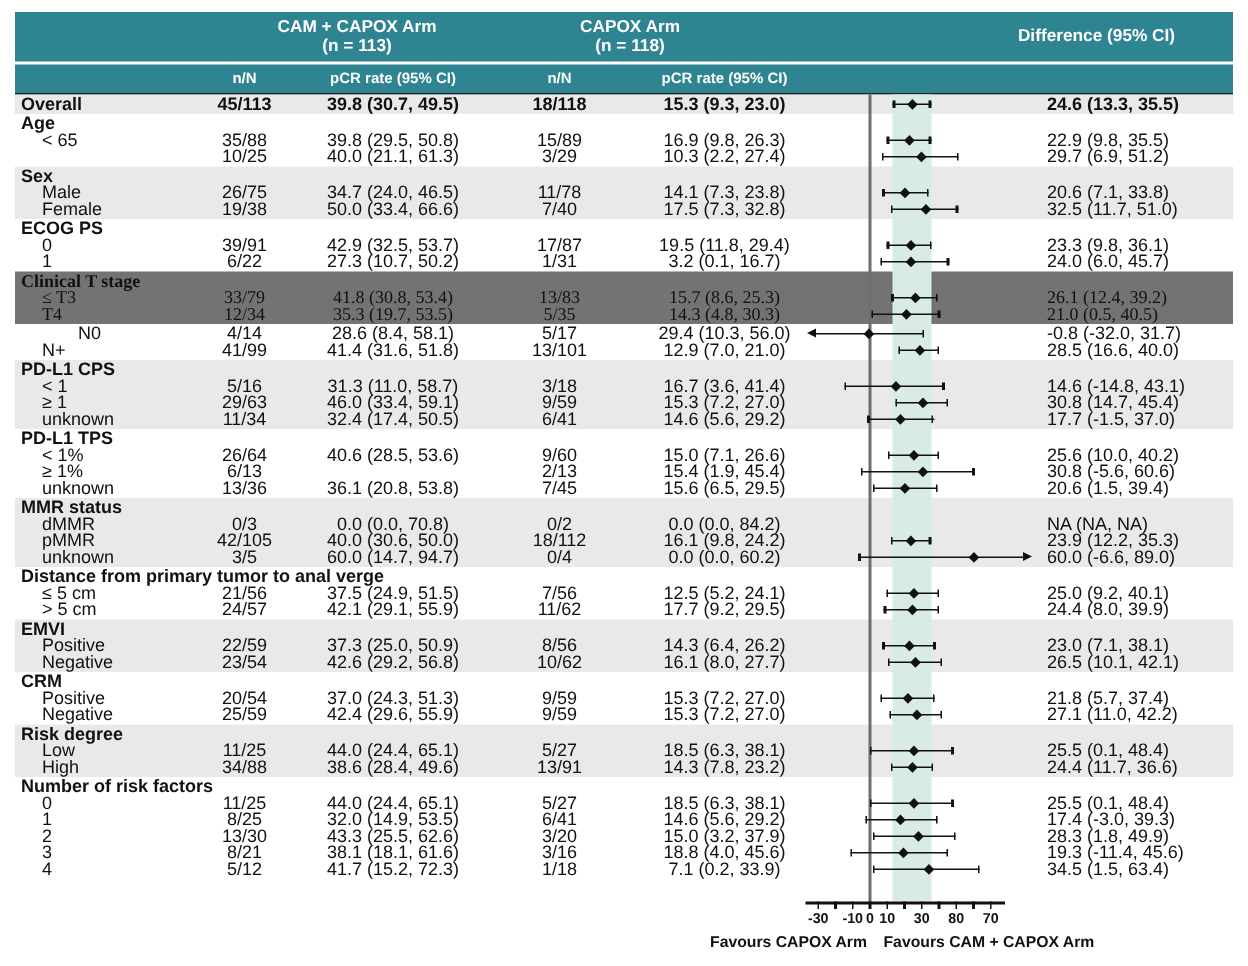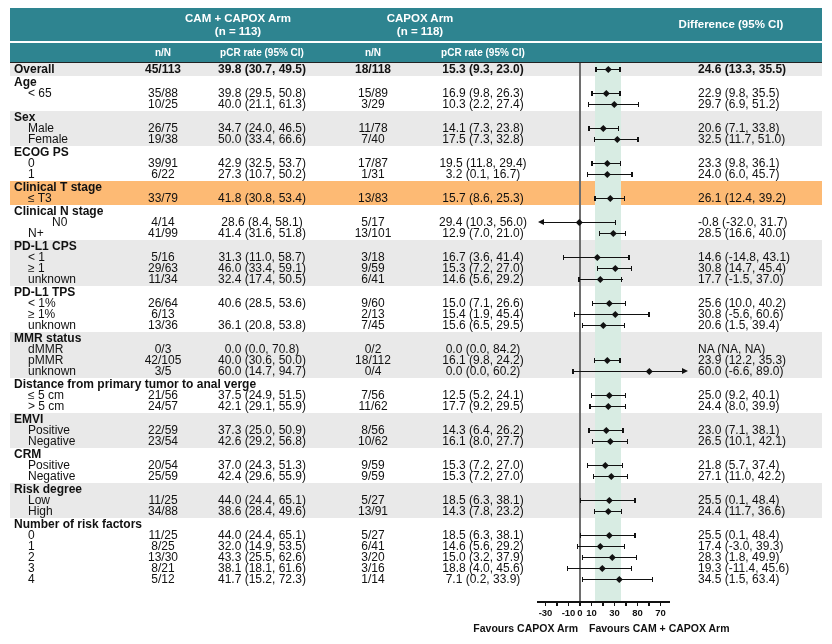--- a/index.html
+++ b/index.html
@@ -152,41 +152,50 @@
           <span style="left: 186px; width: 132px; text-align: center;">27.3 (10.7, 50.2)</span>
           <span style="left: 320px; width: 86px; text-align: center;">1/31</span>
           <span style="left: 407px; width: 132px; text-align: center;">3.2 (0.1, 16.7)</span>
           <span style="left: 688px; width: 124px; text-align: left;">24.0 (6.0, 45.7)</span>
           <div class="mk" style="left: 576.9px; top: 4.8px; width: 45.7px; height: 1.4px;"></div>
           <div class="mk" style="left: 576.9px; top: 2.8px; width: 1.4px; height: 5.4px;"></div>
           <div class="mk" style="left: 621.2px; top: 2.8px; width: 1.4px; height: 5.4px;"></div>
           <div class="mk-diamond" style="left: 595.3px; top: 3.2px; width: 4.6px; height: 4.6px;"></div>
         </div>
       </div>
-      <div class="block" style="background: #fdba74;">
+      <div class="block" style="background: #737373; font-family: Liberation Serif, serif;">
         <div class="row">
           <span class="bold" style="left: 4px;">Clinical T stage</span>
         </div>
         <div class="row">
           <span style="left: 18px;">≤ T3</span>
           <span style="left: 110px; width: 86px; text-align: center;">33/79</span>
           <span style="left: 186px; width: 132px; text-align: center;">41.8 (30.8, 53.4)</span>
           <span style="left: 320px; width: 86px; text-align: center;">13/83</span>
           <span style="left: 407px; width: 132px; text-align: center;">15.7 (8.6, 25.3)</span>
           <span style="left: 688px; width: 124px; text-align: left;">26.1 (12.4, 39.2)</span>
           <div class="mk" style="left: 584.3px; top: 4.8px; width: 30.8px; height: 1.4px;"></div>
           <div class="mk" style="left: 584.3px; top: 2.8px; width: 1.4px; height: 5.4px;"></div>
           <div class="mk" style="left: 613.7px; top: 2.8px; width: 1.4px; height: 5.4px;"></div>
           <div class="mk-diamond" style="left: 597.7px; top: 3.2px; width: 4.6px; height: 4.6px;"></div>
         </div>
-      </div>
-      <div class="block" style="background: rgb(255, 255, 255);">
-        <div class="row">
-          <span class="bold" style="left: 4px;">Clinical N stage</span>
-        </div>
+        <div class="row">
+          <span style="left: 18px;">T4</span>
+          <span style="left: 110px; width: 86px; text-align: center;">12/34</span>
+          <span style="left: 186px; width: 132px; text-align: center;">35.3 (19.7, 53.5)</span>
+          <span style="left: 320px; width: 86px; text-align: center;">5/35</span>
+          <span style="left: 407px; width: 132px; text-align: center;">14.3 (4.8, 30.3)</span>
+          <span style="left: 688px; width: 124px; text-align: left;">21.0 (0.5, 40.5)</span>
+          <div class="mk" style="left: 570.6px; top: 4.8px; width: 46px; height: 1.4px;"></div>
+          <div class="mk" style="left: 570.6px; top: 2.8px; width: 1.4px; height: 5.4px;"></div>
+          <div class="mk" style="left: 615.2px; top: 2.8px; width: 1.4px; height: 5.4px;"></div>
+          <div class="mk-diamond" style="left: 591.9px; top: 3.2px; width: 4.6px; height: 4.6px;"></div>
+        </div>
+      </div>
+      <div class="block" style="background: rgb(255, 255, 255);">
         <div class="row">
           <span style="left: 18px; padding-left: 24px;">N0</span>
           <span style="left: 110px; width: 86px; text-align: center;">4/14</span>
           <span style="left: 186px; width: 132px; text-align: center;">28.6 (8.4, 58.1)</span>
           <span style="left: 320px; width: 86px; text-align: center;">5/17</span>
           <span style="left: 407px; width: 132px; text-align: center;">29.4 (10.3, 56.0)</span>
           <span style="left: 688px; width: 124px; text-align: left;">-0.8 (-32.0, 31.7)</span>
           <div class="mk" style="left: 533.2px; top: 4.8px; width: 73.3px; height: 1.4px;"></div>
           <div class="mk-arrow" style="left: 527.7px; top: 2.2px; border-top: 3.3px solid transparent; border-bottom: 3.3px solid transparent; border-right: 6px solid rgb(17, 17, 17);"></div>
           <div class="mk" style="left: 605.1px; top: 2.8px; width: 1.4px; height: 5.4px;"></div>
@@ -489,21 +498,21 @@
           <span style="left: 688px; width: 124px; text-align: left;">19.3 (-11.4, 45.6)</span>
           <div class="mk" style="left: 556.9px; top: 4.8px; width: 65.6px; height: 1.4px;"></div>
           <div class="mk" style="left: 556.9px; top: 2.8px; width: 1.4px; height: 5.4px;"></div>
           <div class="mk" style="left: 621px; top: 2.8px; width: 1.4px; height: 5.4px;"></div>
           <div class="mk-diamond" style="left: 589.9px; top: 3.2px; width: 4.6px; height: 4.6px;"></div>
         </div>
         <div class="row">
           <span style="left: 18px;">4</span>
           <span style="left: 110px; width: 86px; text-align: center;">5/12</span>
           <span style="left: 186px; width: 132px; text-align: center;">41.7 (15.2, 72.3)</span>
-          <span style="left: 320px; width: 86px; text-align: center;">1/14</span>
+          <span style="left: 320px; width: 86px; text-align: center;">1/18</span>
           <span style="left: 407px; width: 132px; text-align: center;">7.1 (0.2, 33.9)</span>
           <span style="left: 688px; width: 124px; text-align: left;">34.5 (1.5, 63.4)</span>
           <div class="mk" style="left: 571.7px; top: 4.8px; width: 71.2px; height: 1.4px;"></div>
           <div class="mk" style="left: 571.7px; top: 2.8px; width: 1.4px; height: 5.4px;"></div>
           <div class="mk" style="left: 641.5px; top: 2.8px; width: 1.4px; height: 5.4px;"></div>
           <div class="mk-diamond" style="left: 607.4px; top: 3.2px; width: 4.6px; height: 4.6px;"></div>
         </div>
       </div>
     </div>
 

